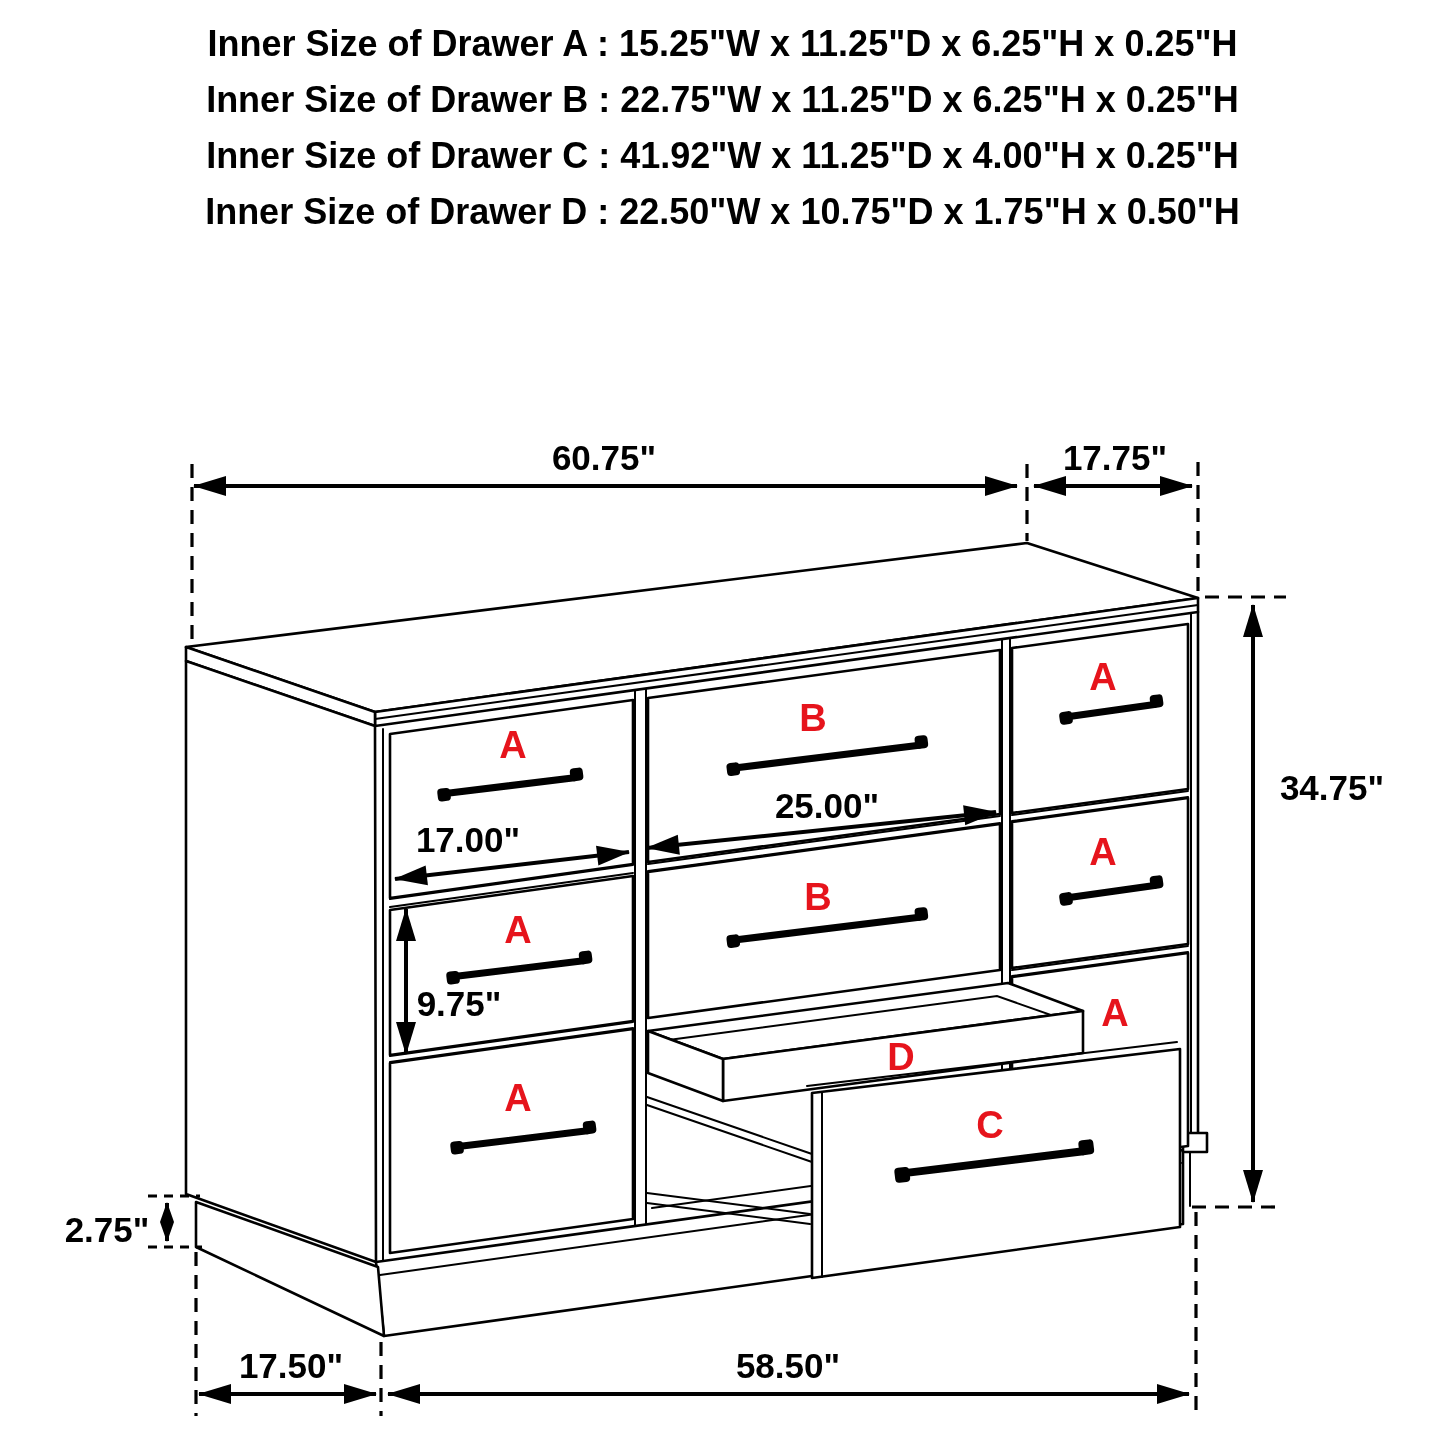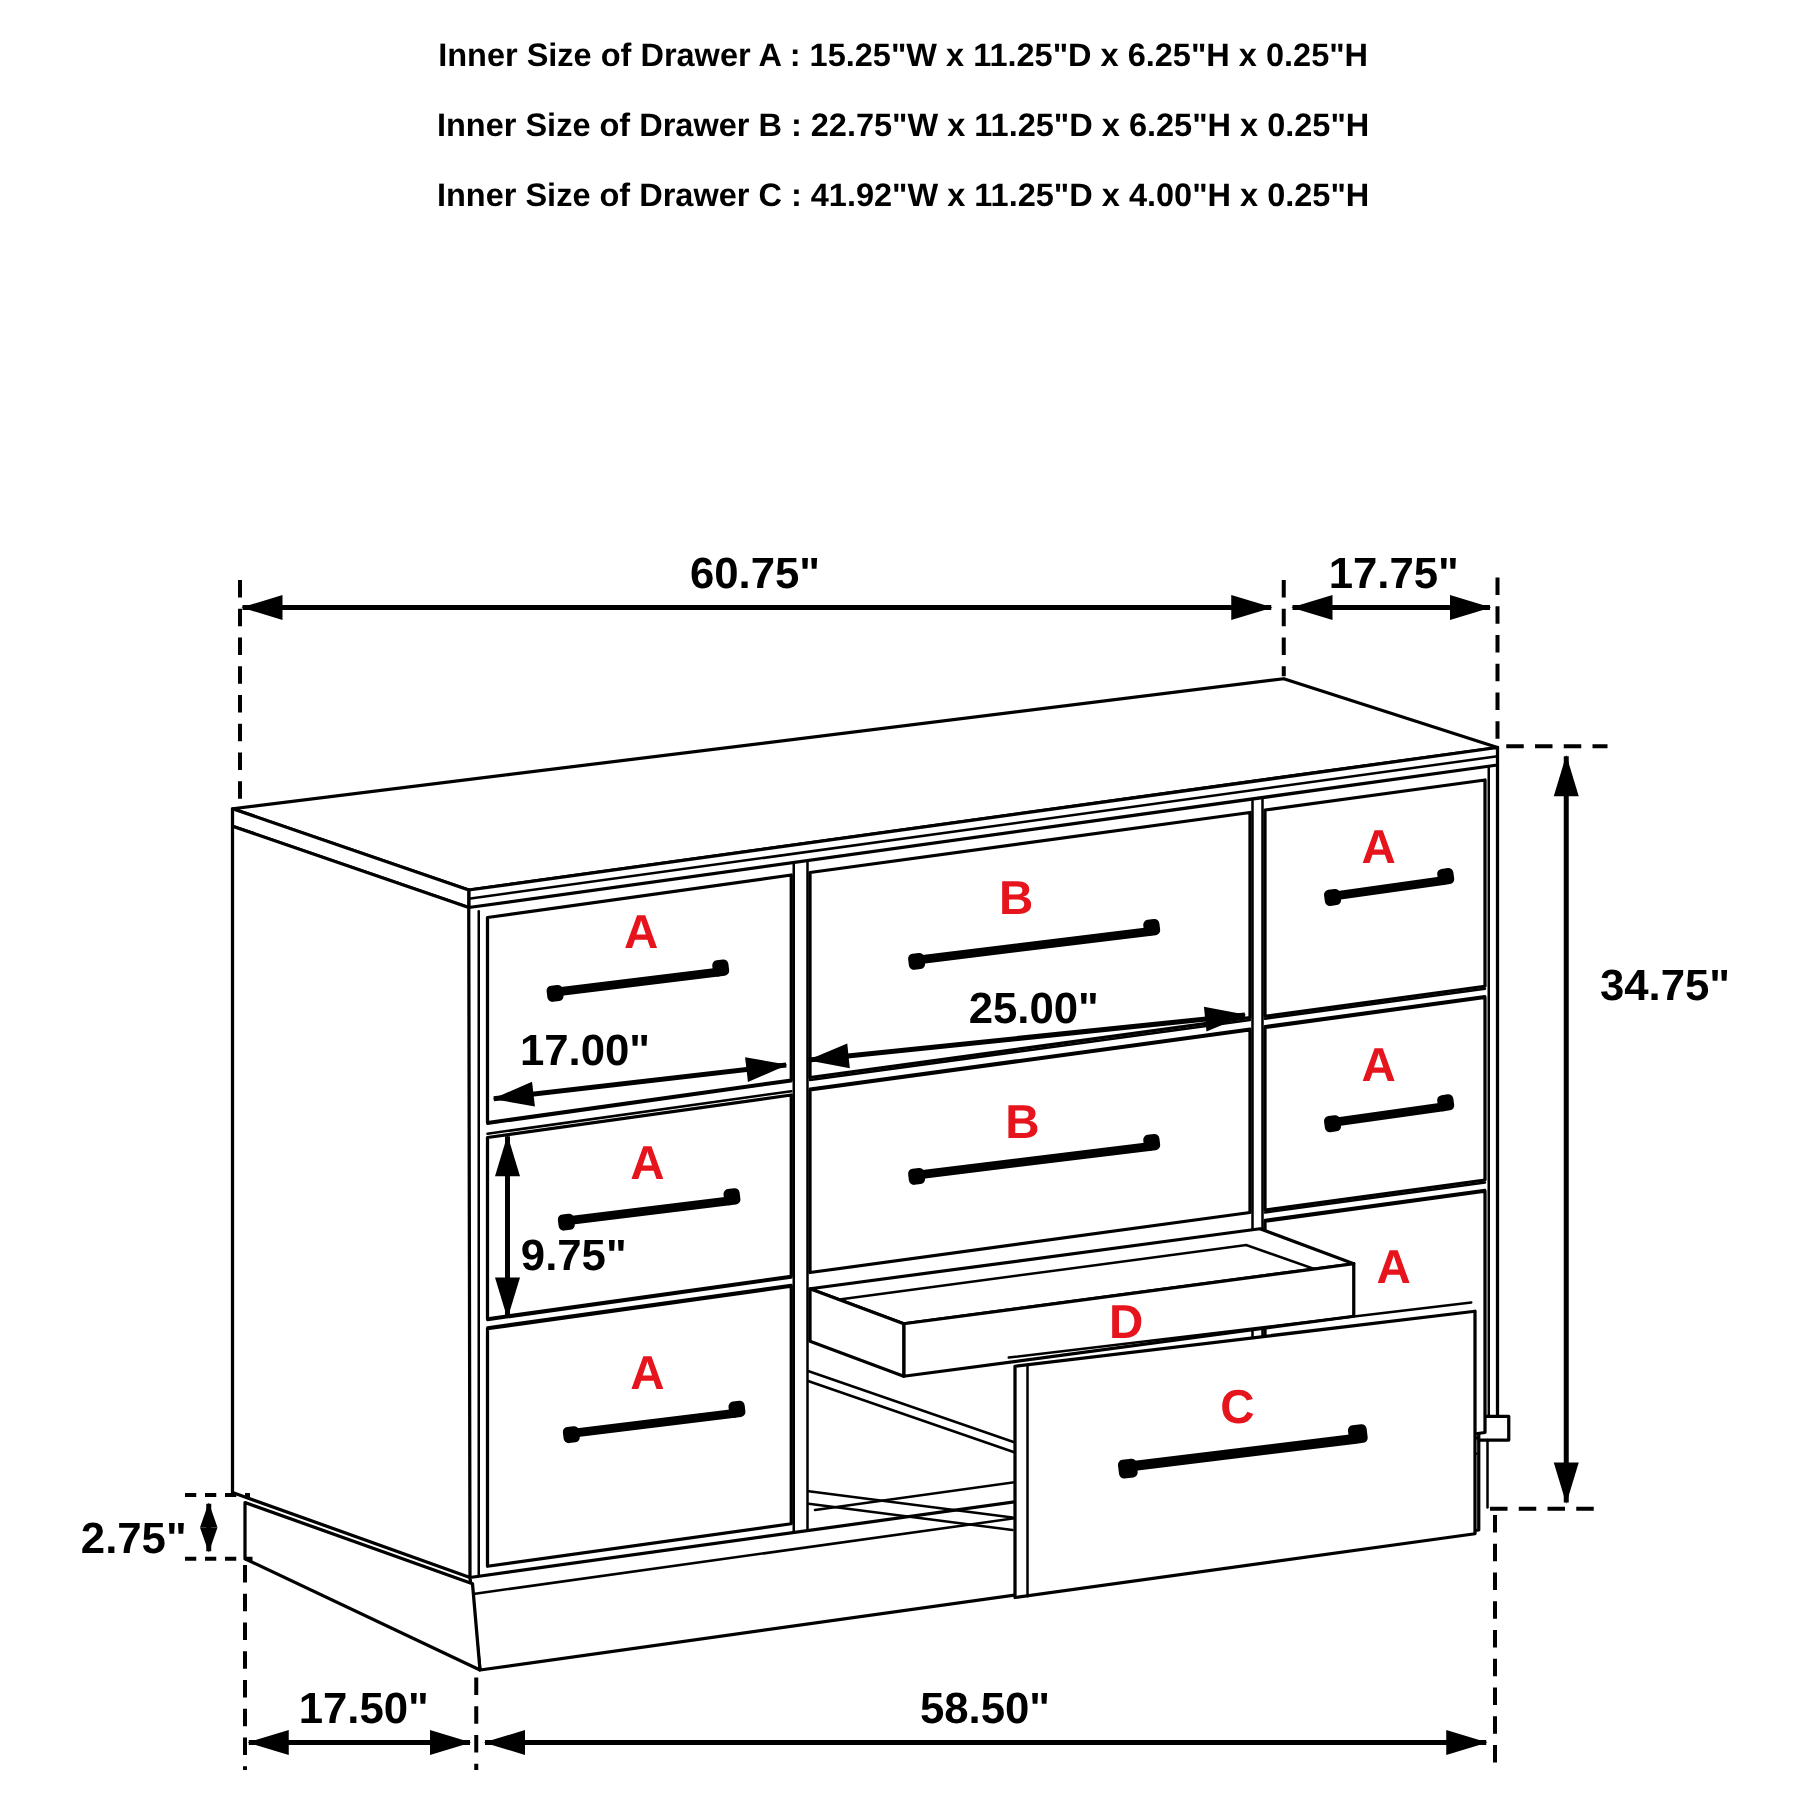--- a/index.html
+++ b/index.html
@@ -1,40 +1,41 @@
 <!DOCTYPE html>
 <html style="--red: #e6141c; --line: #000000; --bg: #ffffff;"><head>
 <meta charset="utf-8">
 <style>
   :root { --red:#e6141c; --line:#000000; --bg:#ffffff; }
   html,body{margin:0;padding:0;background:var(--bg);}
   .stage{position:relative;width:1445px;height:1445px;background:var(--bg);overflow:hidden;
          font-family:"Liberation Sans",sans-serif;}
   .header{position:absolute;top:16px;left:0;right:0;text-align:center;
-          font-weight:bold;font-size:26px;line-height:56px;color:#000;}
+          font-weight:bold;font-size:36px;line-height:56px;color:#000;}
   svg{position:absolute;left:0;top:0;}
   .face{fill:#ffffff;stroke:var(--line);stroke-width:2.6;stroke-linejoin:round;}
   .ln{fill:none;stroke:var(--line);stroke-width:2.6;stroke-linecap:round;stroke-linejoin:round;}
   .ln2{fill:none;stroke:var(--line);stroke-width:2;stroke-linecap:round;}
   .dim{stroke:var(--line);stroke-width:4;fill:none;}
   .dash{stroke:var(--line);stroke-width:3.2;stroke-dasharray:14 9;fill:none;}
   .dash2{stroke:var(--line);stroke-width:3.2;stroke-dasharray:9 7;fill:none;}
   .dimtxt{font-family:"Liberation Sans",sans-serif;font-weight:bold;font-size:35px;fill:#000;text-anchor:middle;}
   .red{font-family:"Liberation Sans",sans-serif;font-weight:bold;font-size:38px;fill:var(--red);text-anchor:middle;}
   .handle{fill:#000;stroke:none;}
 </style>
 </head>
 <body>
 
 <div class="stage">
 
   <div class="header">
     <div>Inner Size of Drawer A : 15.25"W x 11.25"D x 6.25"H x 0.25"H</div>
     <div>Inner Size of Drawer B : 22.75"W x 11.25"D x 6.25"H x 0.25"H</div>
     <div>Inner Size of Drawer C : 41.92"W x 11.25"D x 4.00"H x 0.25"H</div>
+    <div>Inner Size of Drawer D : 22.50"W x 10.75"D x 1.75"H x 0.50"H</div>
   </div>
 
   <svg width="1445" height="1445" viewBox="0 0 1445 1445">
     <defs>
       <marker id="ah" markerUnits="userSpaceOnUse" markerWidth="36" markerHeight="24" refX="33" refY="11" orient="auto-start-reverse">
         <path d="M1,1 L34,11 L1,21 Z" fill="#000"></path>
       </marker>
       <marker id="ahs" markerUnits="userSpaceOnUse" markerWidth="24" markerHeight="18" refX="20" refY="8" orient="auto-start-reverse">
         <path d="M1,1 L21,8 L1,15 Z" fill="#000"></path>
       </marker>

